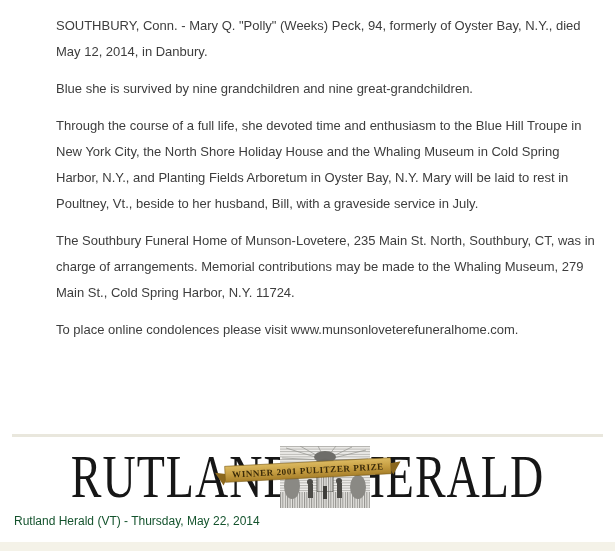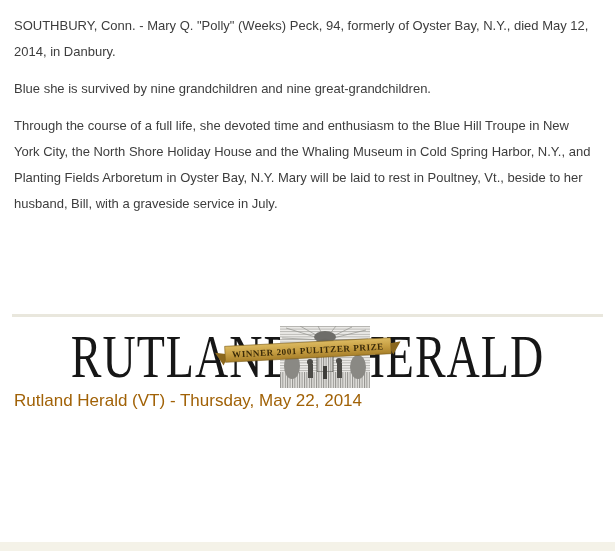--- a/index.html
+++ b/index.html
@@ -5,23 +5,24 @@
   * { margin:0; padding:0; box-sizing:border-box; }
   html,body { width:615px; height:551px; }
   body {
     position:relative;
     background:#ffffff;
     font-family:"Liberation Sans","DejaVu Sans",sans-serif;
     color:#3d3d3d;
     overflow:hidden;
   }
   .content {
-    height:314px;
+    height:434px;
     padding:13px 20px 0 14px;
     overflow:hidden;
+    margin-left:42px;
   }
   .para {
     font-size:13px;
     line-height:26px;
     margin:0 0 11px 0;
   }
   .divider {
     height:3px;
     margin:0 12px;
     background:#e9e7dd;
@@ -59,38 +60,40 @@
     left:50%;
     top:13px;
     width:186px;
     height:26px;
     transform:translateX(-50%) rotate(-3deg);
     z-index:3;
     pointer-events:none;
   }
   .dateline {
     padding:2px 14px 0 14px;
-    font-size:17px;
+    font-size:12px;
     line-height:20px;
-    color:#a16207;
+    color:#14532d;
   }
   .bottom-band {
     position:absolute;
     left:0; right:0; bottom:0;
     height:9px;
     background:#f4f2e8;
   }
 </style>
 </head>
 <body>
 
 <div class="content">
   <p class="para">SOUTHBURY, Conn. - Mary Q. "Polly" (Weeks) Peck, 94, formerly of Oyster Bay, N.Y., died May 12, 2014, in Danbury.</p>
   <p class="para">Blue she is survived by nine grandchildren and nine great-grandchildren.</p>
   <p class="para">Through the course of a full life, she devoted time and enthusiasm to the Blue Hill Troupe in New York City, the North Shore Holiday House and the Whaling Museum in Cold Spring Harbor, N.Y., and Planting Fields Arboretum in Oyster Bay, N.Y. Mary will be laid to rest in Poultney, Vt., beside to her husband, Bill, with a graveside service in July.</p>
+  <p class="para">The Southbury Funeral Home of Munson-Lovetere, 235 Main St. North, Southbury, CT, was in charge of arrangements. Memorial contributions may be made to the Whaling Museum, 279 Main St., Cold Spring Harbor, N.Y. 11724.</p>
+  <p class="para">To place online condolences please visit www.munsonloveterefuneralhome.com.</p>
 </div>
 
 <div class="divider"></div>
 
 <div class="logo-row">
   <span class="logo-text">RUTLAND</span>
 
   <svg class="emblem" viewBox="0 0 90 62" xmlns="http://www.w3.org/2000/svg">
     <defs>
       <pattern id="hatchA" width="2" height="2.6" patternUnits="userSpaceOnUse">

